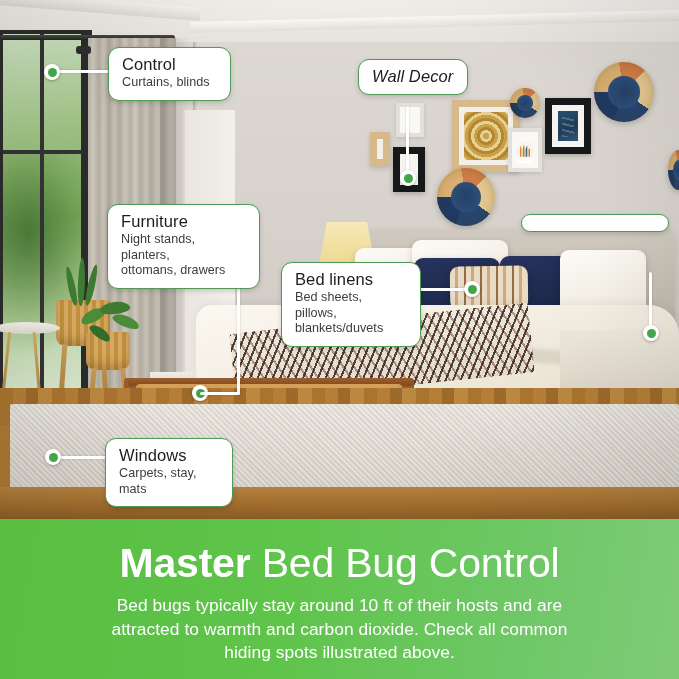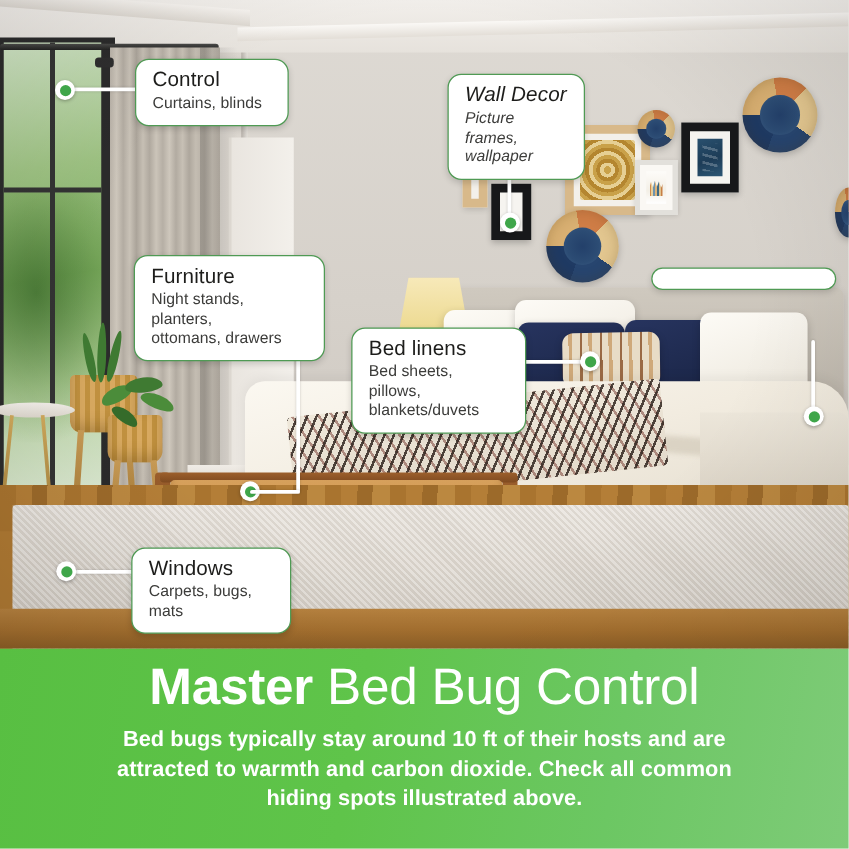--- a/index.html
+++ b/index.html
@@ -183,25 +183,25 @@
              box-shadow:0 2px 5px rgba(0,0,0,.16); }
   .callout .c-title { font-size:16.5px; font-weight:400; color:#1d1d1b;
                       line-height:1.12; letter-spacing:.1px; }
   .callout .c-sub { font-size:12.6px; color:#3c3c3a; line-height:1.22; margin-top:2px;
                     white-space:pre-line; letter-spacing:.05px; }
 
   
   .banner { position:absolute; left:0; top:519px; width:679px; height:160px;
             background:linear-gradient(100deg,#58bf42 0%,#5fc44a 42%,#6cc763 72%,#7ecb78 100%);
             text-align:center; }
-  .banner-title { margin-top:9px; font-size:41px; line-height:1.06; color:#ffffff;
+  .banner-title { margin-top:23px; font-size:41px; line-height:1.06; color:#ffffff;
                   font-weight:400; letter-spacing:-.2px; }
   .banner-title b { font-weight:700; }
   .banner-body { margin:9px auto 0 auto; width:600px; font-size:17.4px; line-height:1.33;
-                 color:#ffffff; font-weight:700; white-space:pre-line; letter-spacing:.05px; }
+                 color:#ffffff; font-weight:400; white-space:pre-line; letter-spacing:.05px; }
 </style>
 </head>
 <body>
 
 <div id="stage">
 
   <div class="room">
 
     <div class="wall-back"></div>
     <div class="wall-left"></div>
@@ -333,42 +333,40 @@
       <i></i>
     </div>
 
   <div class="callout" style="left:108px;top:47px;width:123px;">
     <div class="c-title">Control</div>
     <div class="c-sub">Curtains, blinds</div>
   </div>
 
   <div class="callout" style="left:358px;top:59px;width:110px;font-style:italic;">
     <div class="c-title">Wall Decor</div>
-    <div class="c-sub">Picture frames,
-wallpaper</div>
   </div>
 
   <div class="callout" style="left:281px;top:262px;width:140px;">
     <div class="c-title">Bed linens</div>
     <div class="c-sub">Bed sheets, pillows,
 blankets/duvets</div>
   </div>
 
   <div class="callout" style="left:107px;top:204px;width:153px;">
     <div class="c-title">Furniture</div>
     <div class="c-sub">Night stands, planters,
 ottomans, drawers</div>
   </div>
 
   <div class="callout" style="left:521px;top:214px;width:148px;">
   </div>
 
   <div class="callout" style="left:105px;top:438px;width:128px;">
     <div class="c-title">Windows</div>
-    <div class="c-sub">Carpets, bugs, mats</div>
+    <div class="c-sub">Carpets, stay, mats</div>
   </div>
 
   <div class="banner">
     <div class="banner-title"><b>Master</b><span> Bed Bug Control</span></div>
     <div class="banner-body">Bed bugs typically stay around 10 ft of their hosts and are
 attracted to warmth and carbon dioxide. Check all common
 hiding spots illustrated above.</div>
   </div>
 
 </div>

